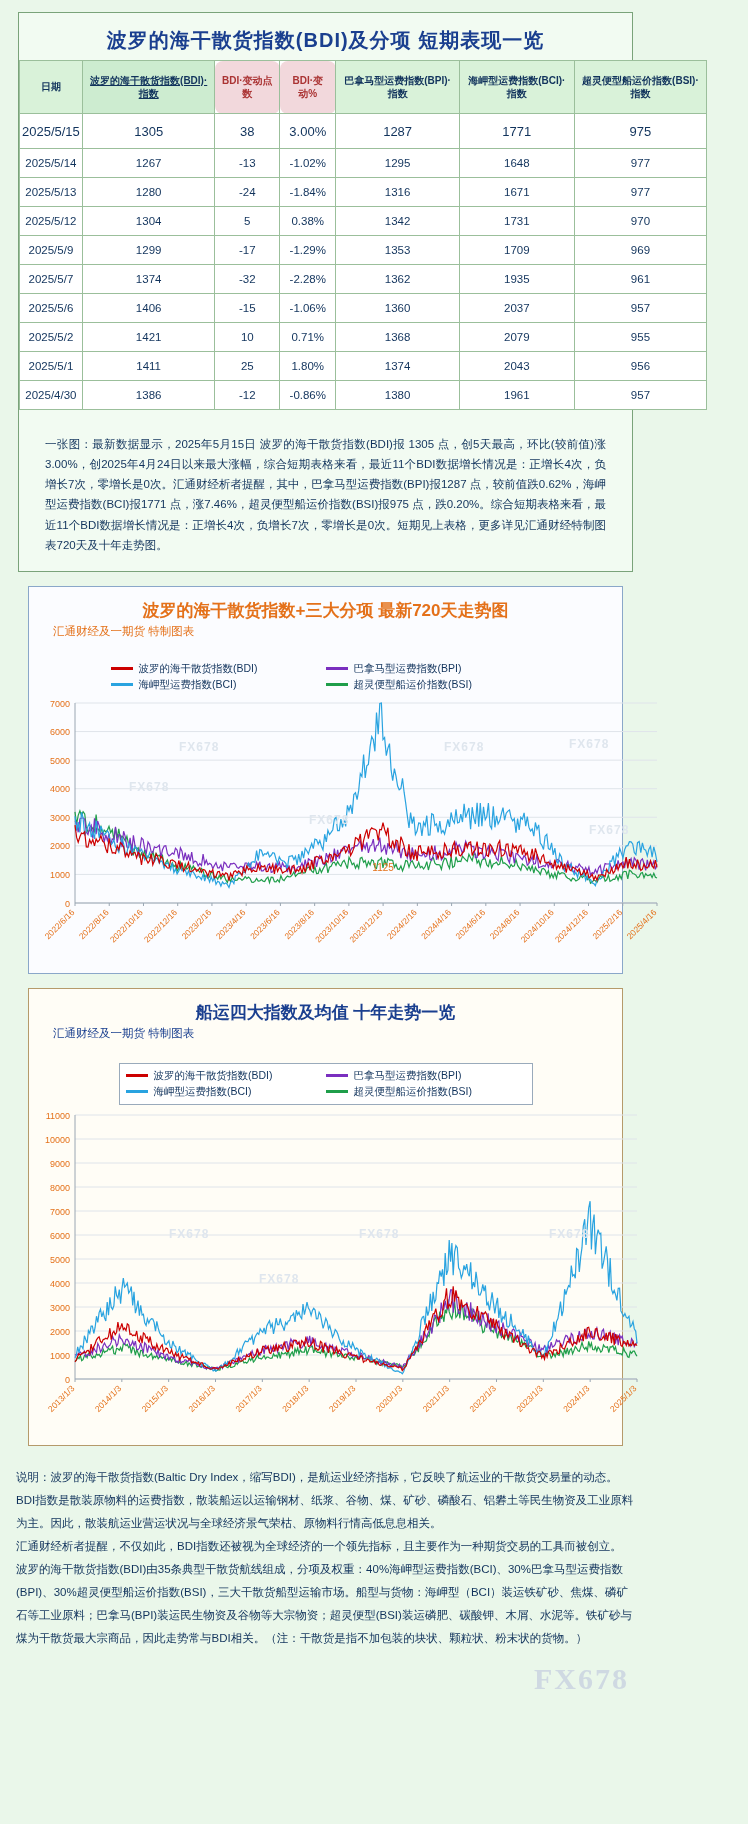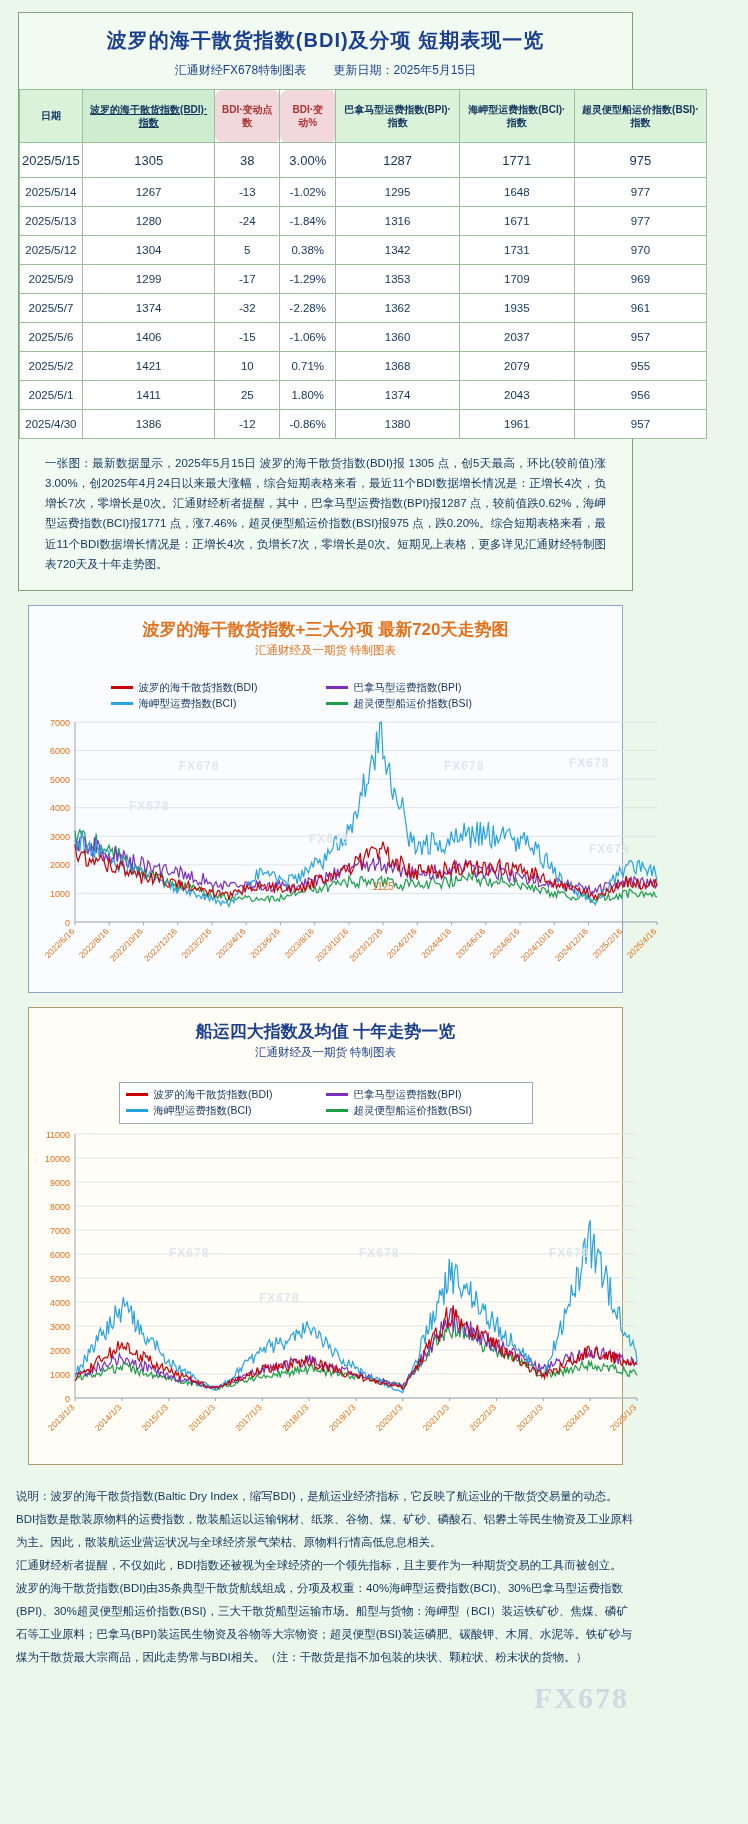--- a/index.html
+++ b/index.html
@@ -30,21 +30,21 @@
     text-align:center;
     font-size:12px;
     color:#1a3f8f;
     padding:2px 0 10px 0;
   }
   .panel-sub span{margin:0 12px;}
 
   table.bdi{
     border-collapse:collapse;
     width:688px;
-    margin:0 auto 4px auto;
+    margin:0 auto 14px auto;
     background:#ffffff;
     font-size:11px;
   }
   table.bdi th,table.bdi td{
     border:1px solid #9bbf9b;
     text-align:center;
     padding:4px 2px;
     color:#11335c;
   }
   table.bdi thead th{
@@ -82,24 +82,25 @@
   .chart-panel.brown{border:1px solid #b59a6a;background:#fffdf6;}
   .chart-title{
     text-align:center;
     font-size:17px;
     font-weight:bold;
     color:#e4711a;
     padding:12px 0 2px 0;
   }
   .chart-title.blue{color:#1a3f8f;}
   .chart-sub{
-    text-align:center;
+    text-align:left;
     font-size:11.5px;
     color:#e4711a;
     padding-bottom:6px;
+    margin-left:24px;
   }
   .chart-sub.blue{color:#1a3f8f;}
   .legend{
     width:430px;margin:16px auto 2px auto;
     display:flex;flex-wrap:wrap;
     font-size:10.5px;color:#11335c;
   }
   .legend.boxed{
     border:1px solid #9ab;
     padding:4px 6px;
@@ -137,24 +138,20 @@
     font-family:"Liberation Serif",serif;
   }
 </style>
 </head>
 <body>
 
 <div class="page">
 
   <div class="panel">
     <div class="panel-title">波罗的海干散货指数(BDI)及分项  短期表现一览</div>
-    <div class="panel-sub">
-      <span>汇通财经FX678特制图表</span>
-      <span>更新日期：2025年5月15日</span>
-    </div>
 
     <table class="bdi">
       <thead>
         <tr>
           <th>日期</th>
           <th class="green-dk">波罗的海干散货指数(BDI)·指数</th>
           <th class="pinkish">BDI·变动点数</th>
           <th class="pinkish">BDI·变动%</th>
           <th>巴拿马型运费指数(BPI)·指数</th>
           <th>海岬型运费指数(BCI)·指数</th>

